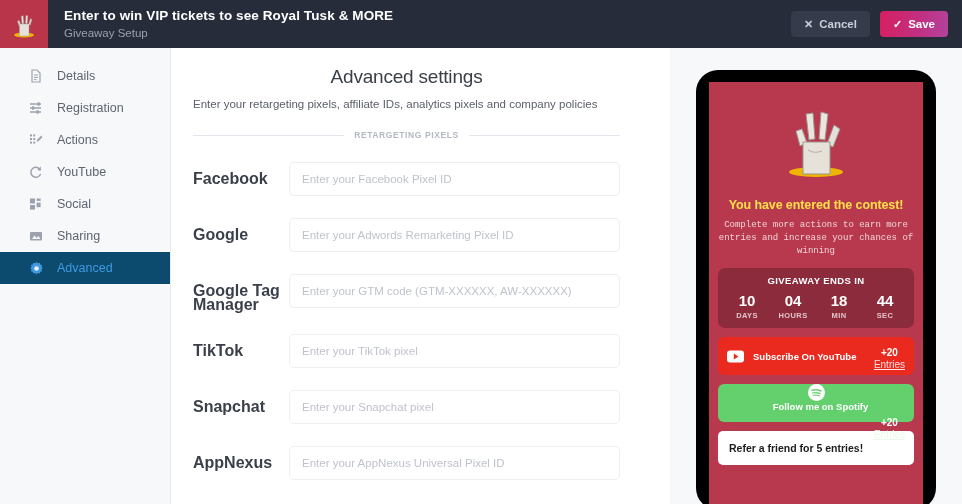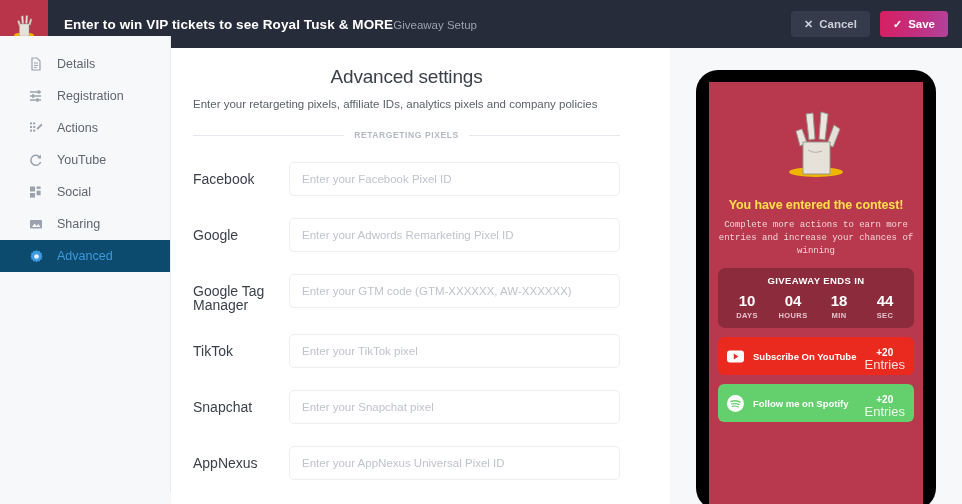--- a/index.html
+++ b/index.html
@@ -17,37 +17,37 @@
     background:#272c3a; display:flex; align-items:center;
   }
   .logo-thumb {
     width:48px; height:48px; flex:0 0 48px;
     background:#b8354a; position:relative; overflow:hidden;
   }
   .logo-hand {
     position:absolute; left:50%; top:52%; transform:translate(-50%,-50%);
     width:22px; height:30px;
   }
-  .topbar-titles { margin-left:16px; display:flex; flex-direction:row; justify-content:flex-end; }
+  .topbar-titles { margin-left:16px; display:flex; flex-direction:column; justify-content:flex-end; }
   .tb-title { color:#ffffff; font-size:13.5px; font-weight:bold; letter-spacing:0.1px; line-height:17px; }
   .tb-sub   { color:#9aa1ae; font-size:11.5px; line-height:16px; margin-top:1px; }
   .topbar-actions { margin-left:auto; display:flex; align-items:center; gap:10px; padding-right:14px; }
   .btn {
     display:flex; align-items:center; gap:6px;
     height:26px; padding:0 13px; border-radius:4px;
     font-size:11.5px; font-weight:bold; color:#ffffff; cursor:pointer;
     border:none; white-space:nowrap;
   }
   .btn-cancel { background:#353b4b; color:#c9ced8; }
   .btn-save { background:linear-gradient(100deg,#d81f60 0%,#c12f80 55%,#b3439c 100%); }
   .btn .gl { font-size:11px; line-height:1; }
 
   
   .sidebar {
-    position:absolute; top:36px; left:0; width:171px; height:456px;
+    position:absolute; top:48px; left:0; width:171px; height:456px;
     background:#f7f8fa; border-right:1px solid #e6e9ee; padding-top:12px;
   }
   .side-item {
     display:flex; align-items:center; gap:13px;
     height:32px; padding-left:28px; cursor:pointer;
     color:#5f6470; font-size:12.5px;
   }
   .side-item.active { background:#0c4a6e; color:#3d9ae0; }
   .side-ic { width:16px; height:16px; flex:0 0 16px; display:flex; align-items:center; justify-content:center; }
   .side-ic svg { display:block; }
@@ -60,21 +60,21 @@
   .page-title { font-size:19px; color:#3a3f4a; font-weight:normal; letter-spacing:-0.2px;text-align:center; }
   .page-sub { margin-top:10px; font-size:11.5px; color:#5b6069; }
   .divider {
     display:flex; align-items:center; gap:10px; margin-top:20px; margin-bottom:10px;
   }
   .divider .line { flex:1; height:1px; background:#e3e6ec; }
   .divider .dtext { font-size:8.5px; letter-spacing:0.6px; color:#b3b8c2; font-weight:bold; }
 
   .field-row { display:flex; align-items:flex-start; margin-top:22px; }
   .field-label {
-    width:96px; flex:0 0 96px; font-size:14px; font-weight:normal; color:#3a3f4a;
+    width:96px; flex:0 0 96px; font-size:16px; font-weight:bold; color:#3a3f4a;
     line-height:14px; padding-top:10px;
   }
   .field-input {
     flex:1; height:34px; border:1px solid #eceef2; border-radius:5px;
     background:#ffffff; font-size:11.5px; color:#3a3f4a;
     padding:0 12px; outline:none; font-family:"Liberation Sans", sans-serif;
   }
   .field-input::placeholder { color:#bfc3cb; }
 
   
@@ -105,26 +105,26 @@
   .cd-row { display:flex; margin-top:6px; }
   .cd-cell { flex:1; text-align:center; }
   .cd-num { color:#ffffff; font-size:15px; font-weight:bold; line-height:18px; }
   .cd-lbl { color:#e3c3c8; font-size:7.5px; letter-spacing:0.4px; margin-top:1px;font-weight:bold; }
 
   .action {
     margin-top:9px; height:38px; border-radius:6px; display:flex; align-items:center;
     padding:0 9px; cursor:pointer;
   }
   .action-yt { background:#ea2a1f; }
-  .action-sp { background:#63cf6d; }
+  .action-sp { background:#63cf6d;flex-direction:column; }
   .act-ic { width:17px; height:17px; flex:0 0 17px; display:flex; align-items:center; justify-content:center; }
   .act-label { margin-left:9px; color:#ffffff; font-size:9.5px; font-weight:bold; }
   .act-entries { margin-left:auto; text-align:center; }
   .act-plus { color:#ffffff; font-size:10px; font-weight:bold; line-height:11px; }
-  .act-ent { color:#f6e2e2; font-size:13px; line-height:10px; }
+  .act-ent { color:#f6e2e2; font-size:10px; line-height:10px;text-decoration:underline; }
   .action-sp .act-ent { color:#eafaea; }
 
   .refer {
     margin-top:9px; background:#ffffff; border-radius:5px; height:34px;
     display:flex; align-items:center; padding:0 11px; cursor:pointer;
   }
   .refer-txt { color:#1c1c1c; font-size:10.5px; font-weight:bold; }
 </style>
 </head>
 <body>
@@ -348,18 +348,21 @@
                 <path d="M5.3 11.4 q3.1-0.9 6.2 0.5" fill="none" stroke="#63cf6d" stroke-width="1.1" stroke-linecap="round"></path>
               </svg>
           </span>
           <span class="act-label">Follow me on Spotify</span>
           <span class="act-entries">
             <span class="act-plus">+20</span>
             <span class="act-ent" style="display:block;">Entries</span>
           </span>
         </div>
 
+        <div class="refer">
+          <span class="refer-txt">Refer a friend for 5 entries!</span>
+        </div>
 
       </div>
     </div>
   </div>
 
 </div>
 
 </body></html>

